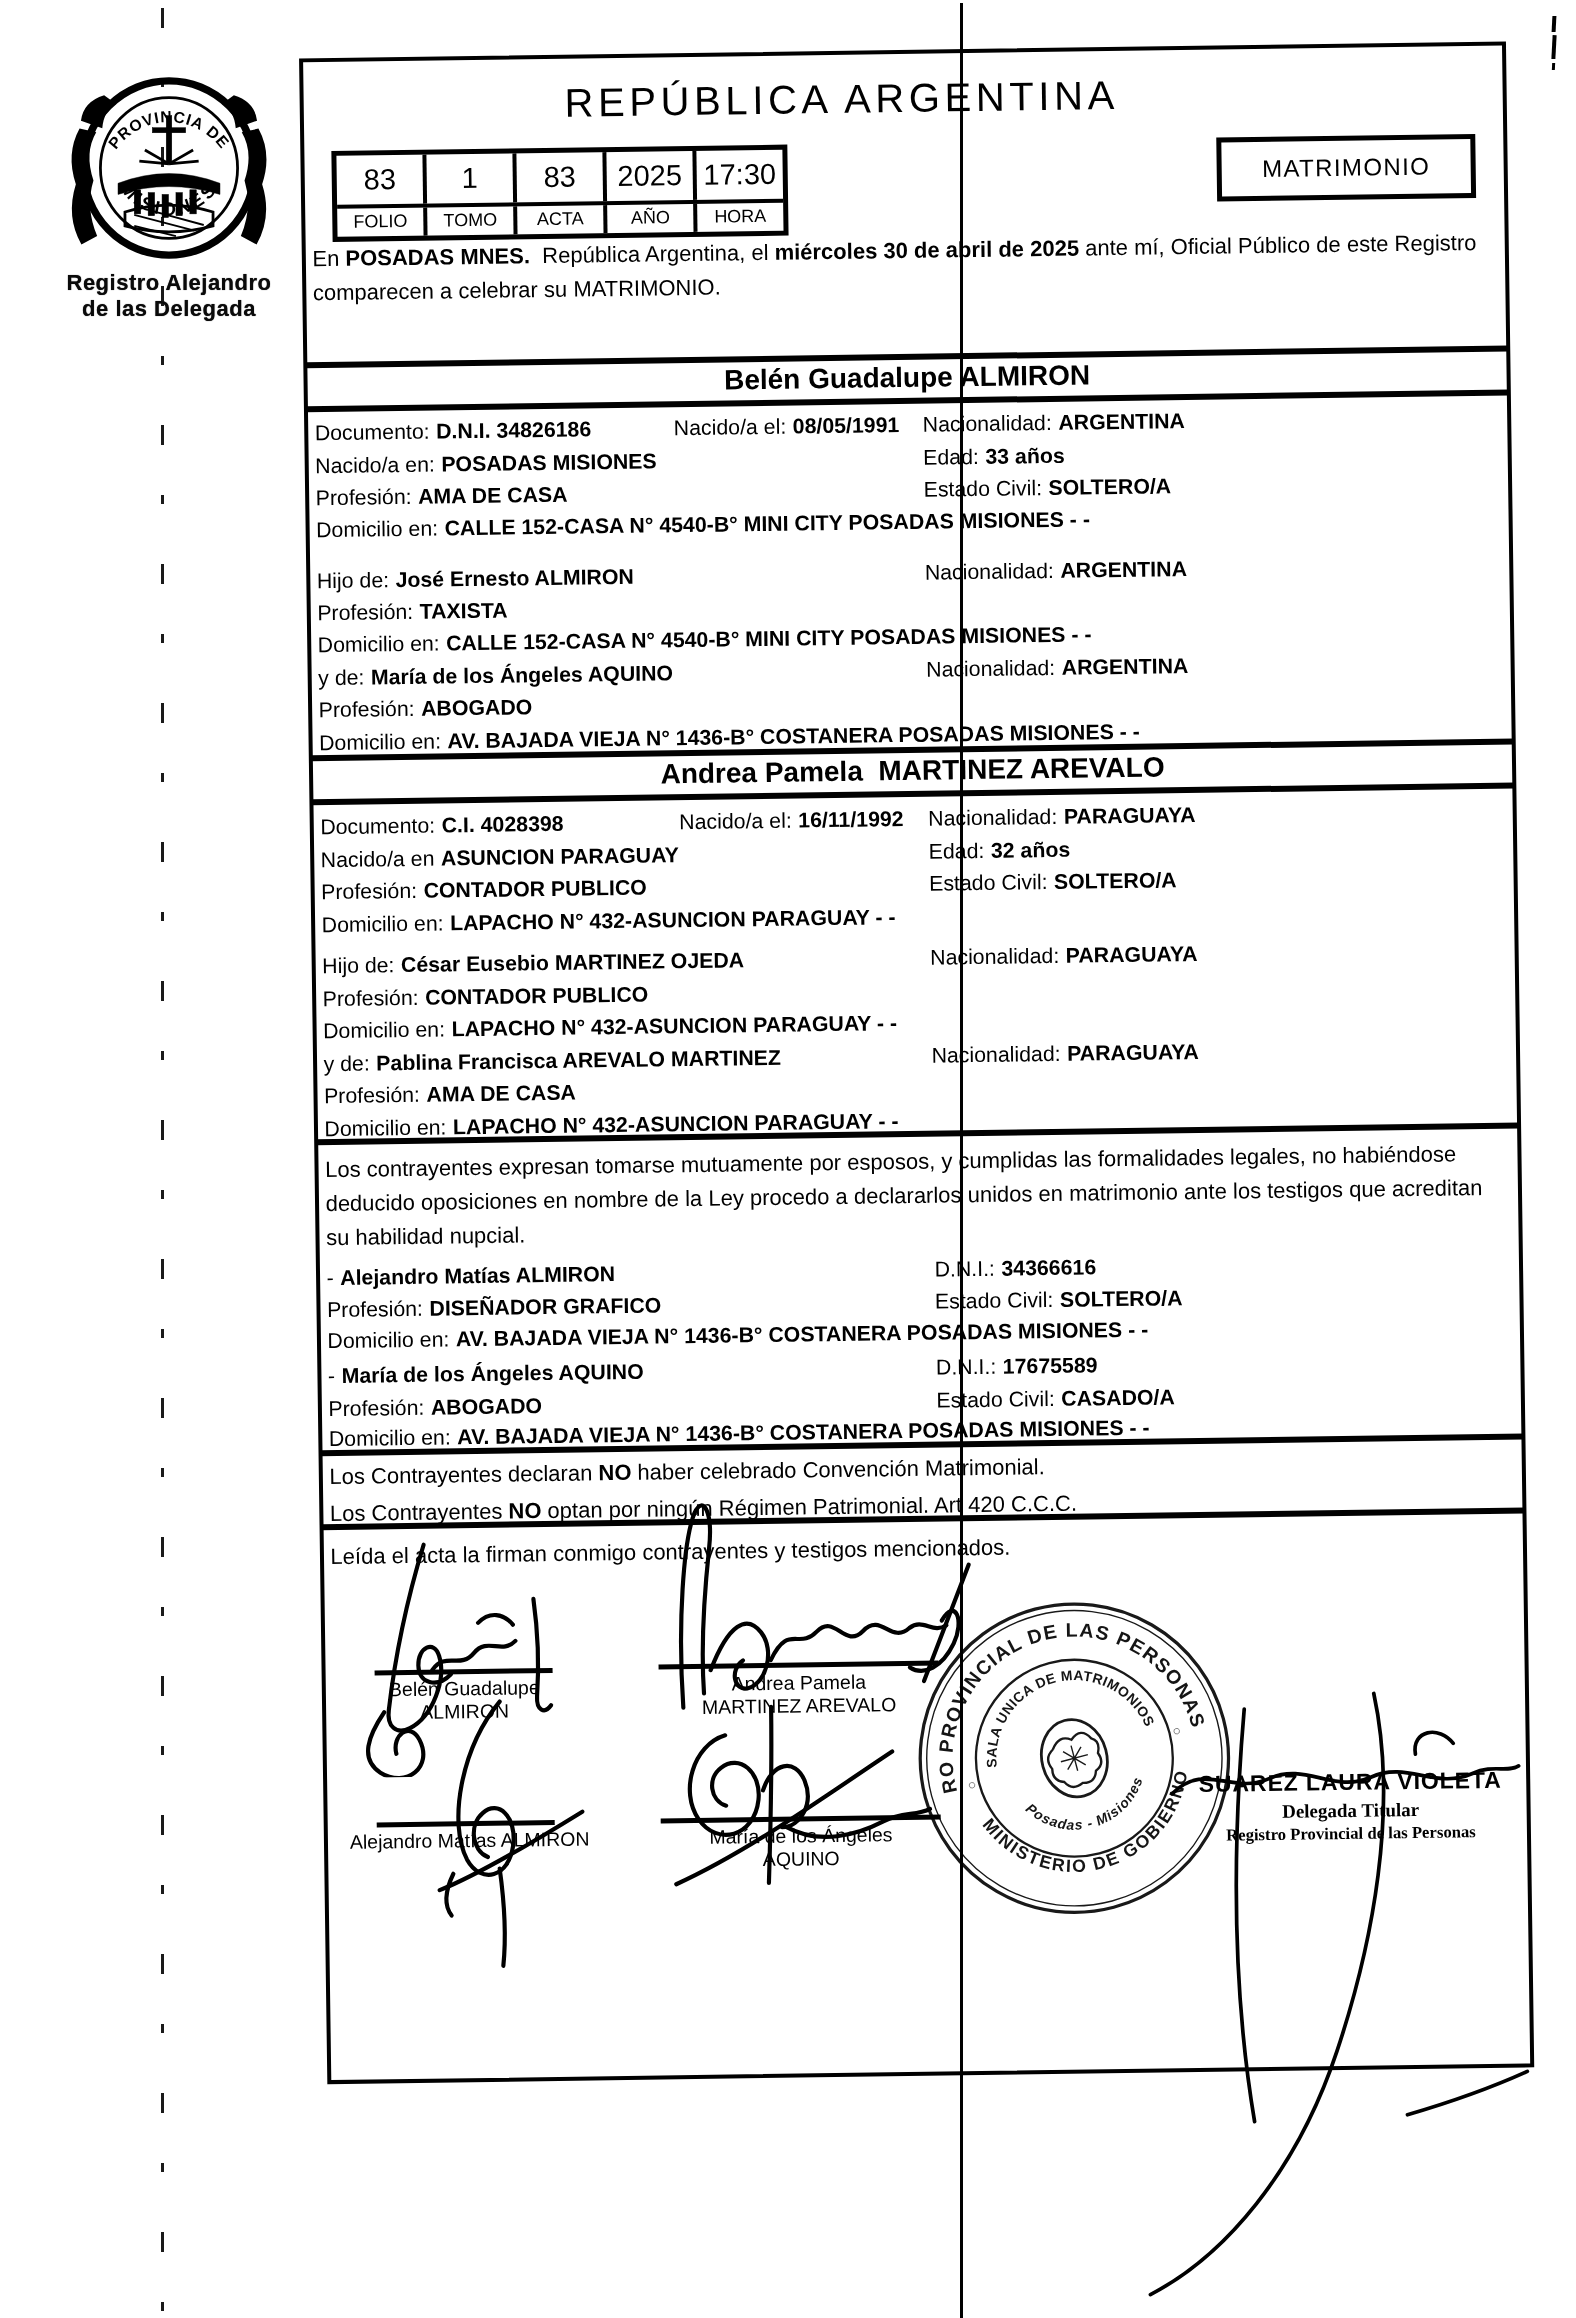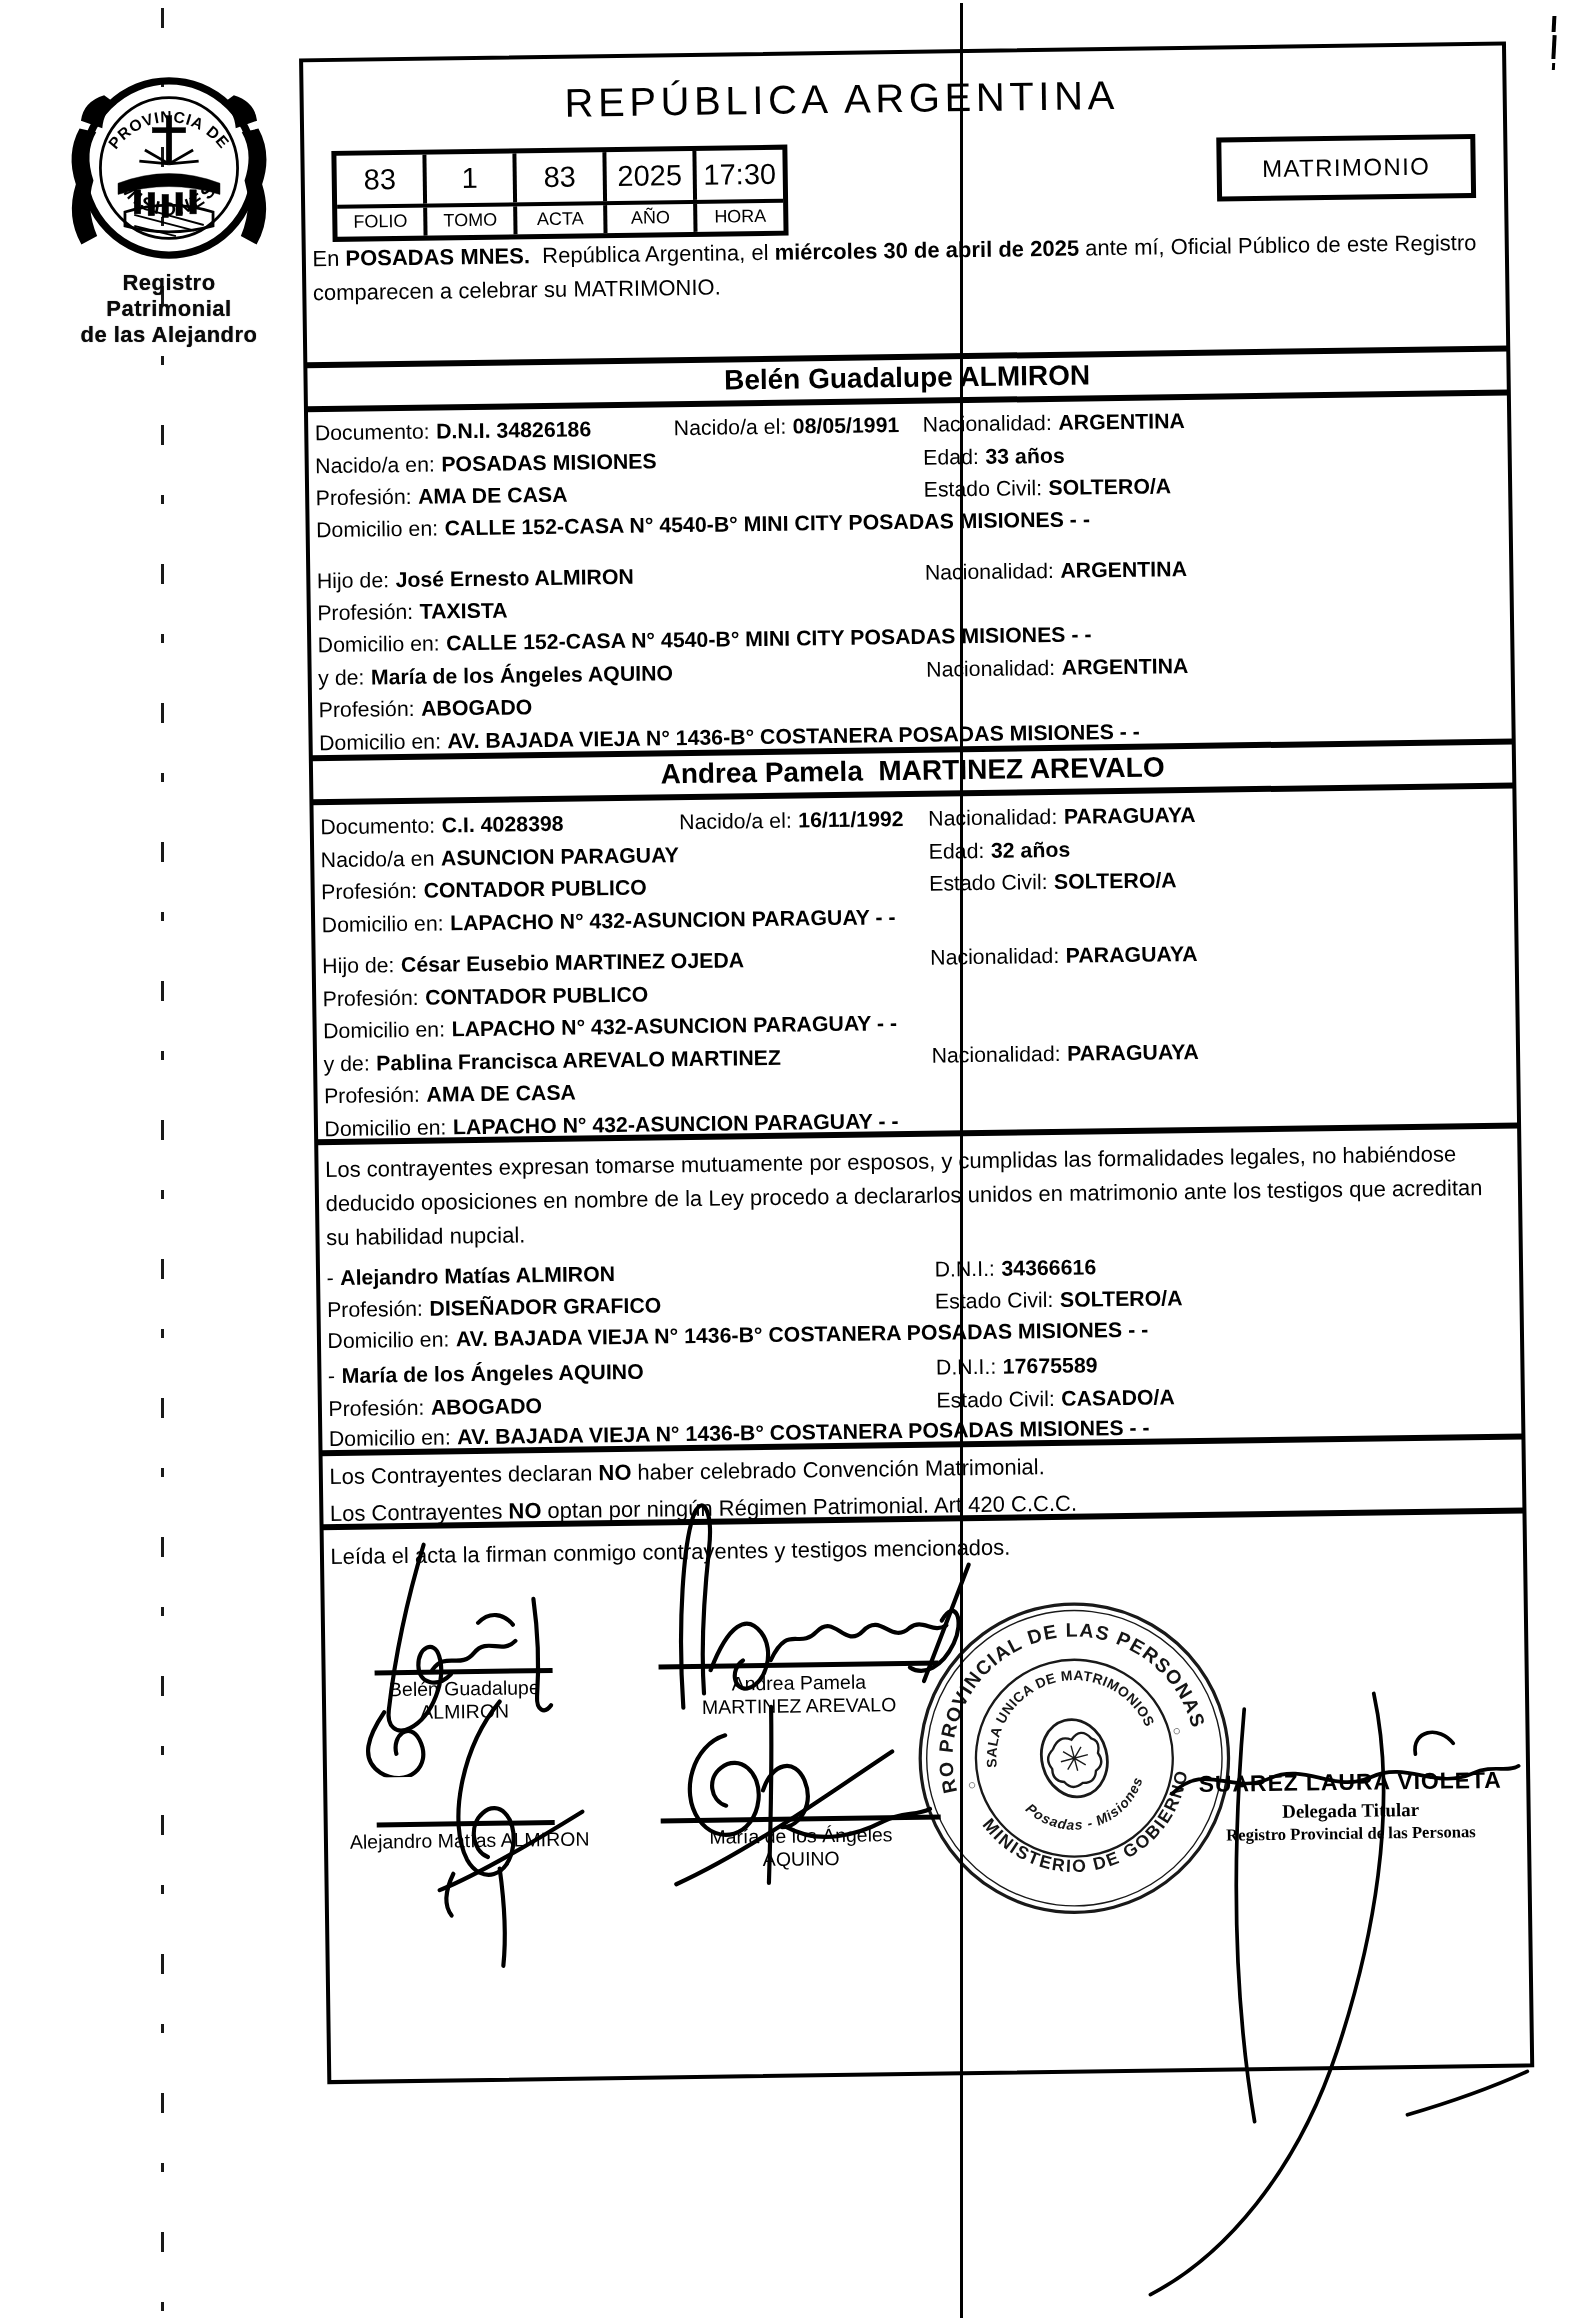--- a/index.html
+++ b/index.html
@@ -110,22 +110,22 @@
         <rect x="160" y="252" width="14" height="52"></rect>
           <rect x="190" y="258" width="14" height="50"></rect>
         <rect x="220" y="262" width="14" height="50"></rect>
           <rect x="250" y="258" width="14" height="50"></rect>
         <rect x="280" y="252" width="14" height="52"></rect>
         <path d="M140 300 Q235 270 330 300 L330 330 Q235 356 140 330 Z" fill="none" stroke-width="6"></path>
         <path d="M160 306 l130 34 M200 298 l110 30 M160 330 l90 22" stroke-width="4" fill="none"></path>
       </g>
     </svg>
     <div class="emblem-caption">
-      <div>Registro Patrimonial</div>
-      <div>de las Alejandro</div>
+      <div>Registro Alejandro</div>
+      <div>de las Delegada</div>
     </div>
   </div>
 
   <div class="doc">
 
     <div class="title">REPÚBLICA ARGENTINA</div>
 
     <div class="regtable">
       <div class="vals">
         <div class="cell">83</div>

